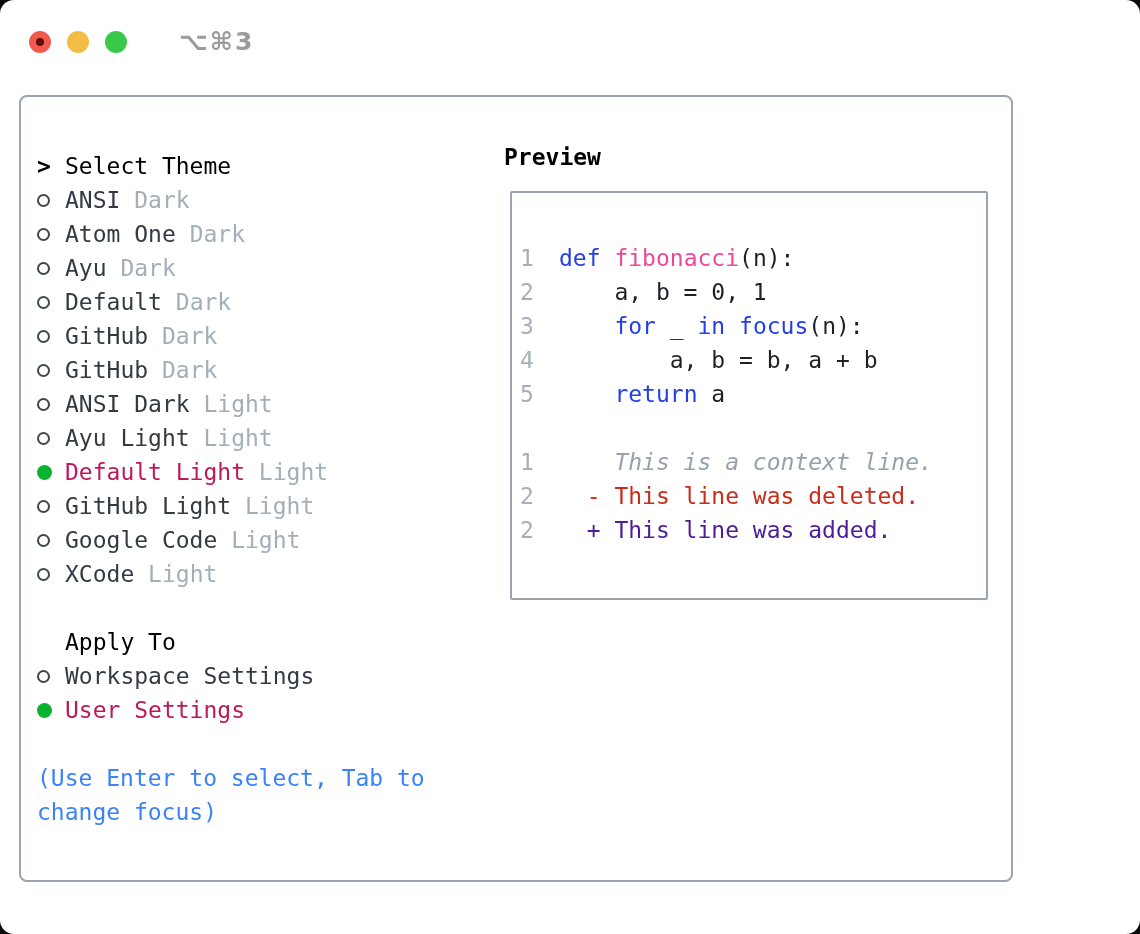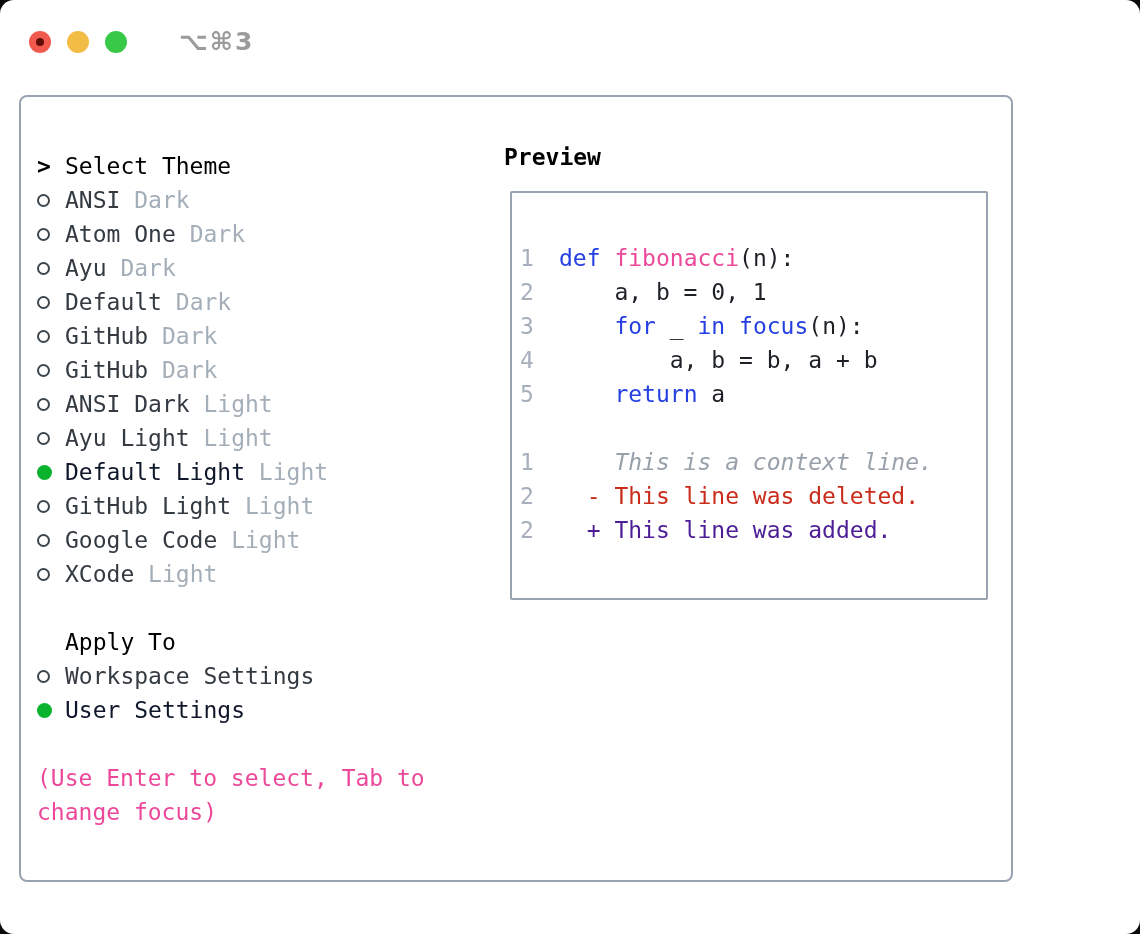--- a/index.html
+++ b/index.html
@@ -46,26 +46,26 @@
   .row { display: flex; align-items: center; height: 34px; font-size: 23px; }
   .slot { width: 28px; display: flex; align-items: center; }
   .prompt { color: #000; font-weight: 700; }
   .hdr { color: #000; font-weight: 400; }
   .radio {
     width: 13px; height: 13px; border-radius: 50%;
     border: 2px solid #3e464e; display: inline-block;
   }
   .radio.on { border: none; width: 15px; height: 15px; background: #0ab32e; }
   .tname { color: #333a42; white-space: pre; }
-  .row.selected .tname { color: #0f172a; }
+  .row.selected .tname { color: #be185d; }
   .tvariant { color: #a4aeb9; margin-left: 1ch; white-space: pre; }
   .apply-block { margin-top: 34px; }
   .hint {
     margin-top: 34px;
-    font-size: 23px; line-height: 34px; color: #ec4899;
+    font-size: 23px; line-height: 34px; color: #3b82f6;
     max-width: 29ch; white-space: pre-wrap;
   }
   
   .preview-col { position: absolute; left: 481px; top: 43px; }
   .preview-hdr { height: 34px; display: flex; align-items: center;
                  font-size: 23px; font-weight: 700; color: #000; margin-left: 2px; }
   .preview-box {
     margin-left: 8px; margin-top: 17px;
     width: 478px; height: 409px;
     border: 2px solid #9aa4b0; border-radius: 2px;

